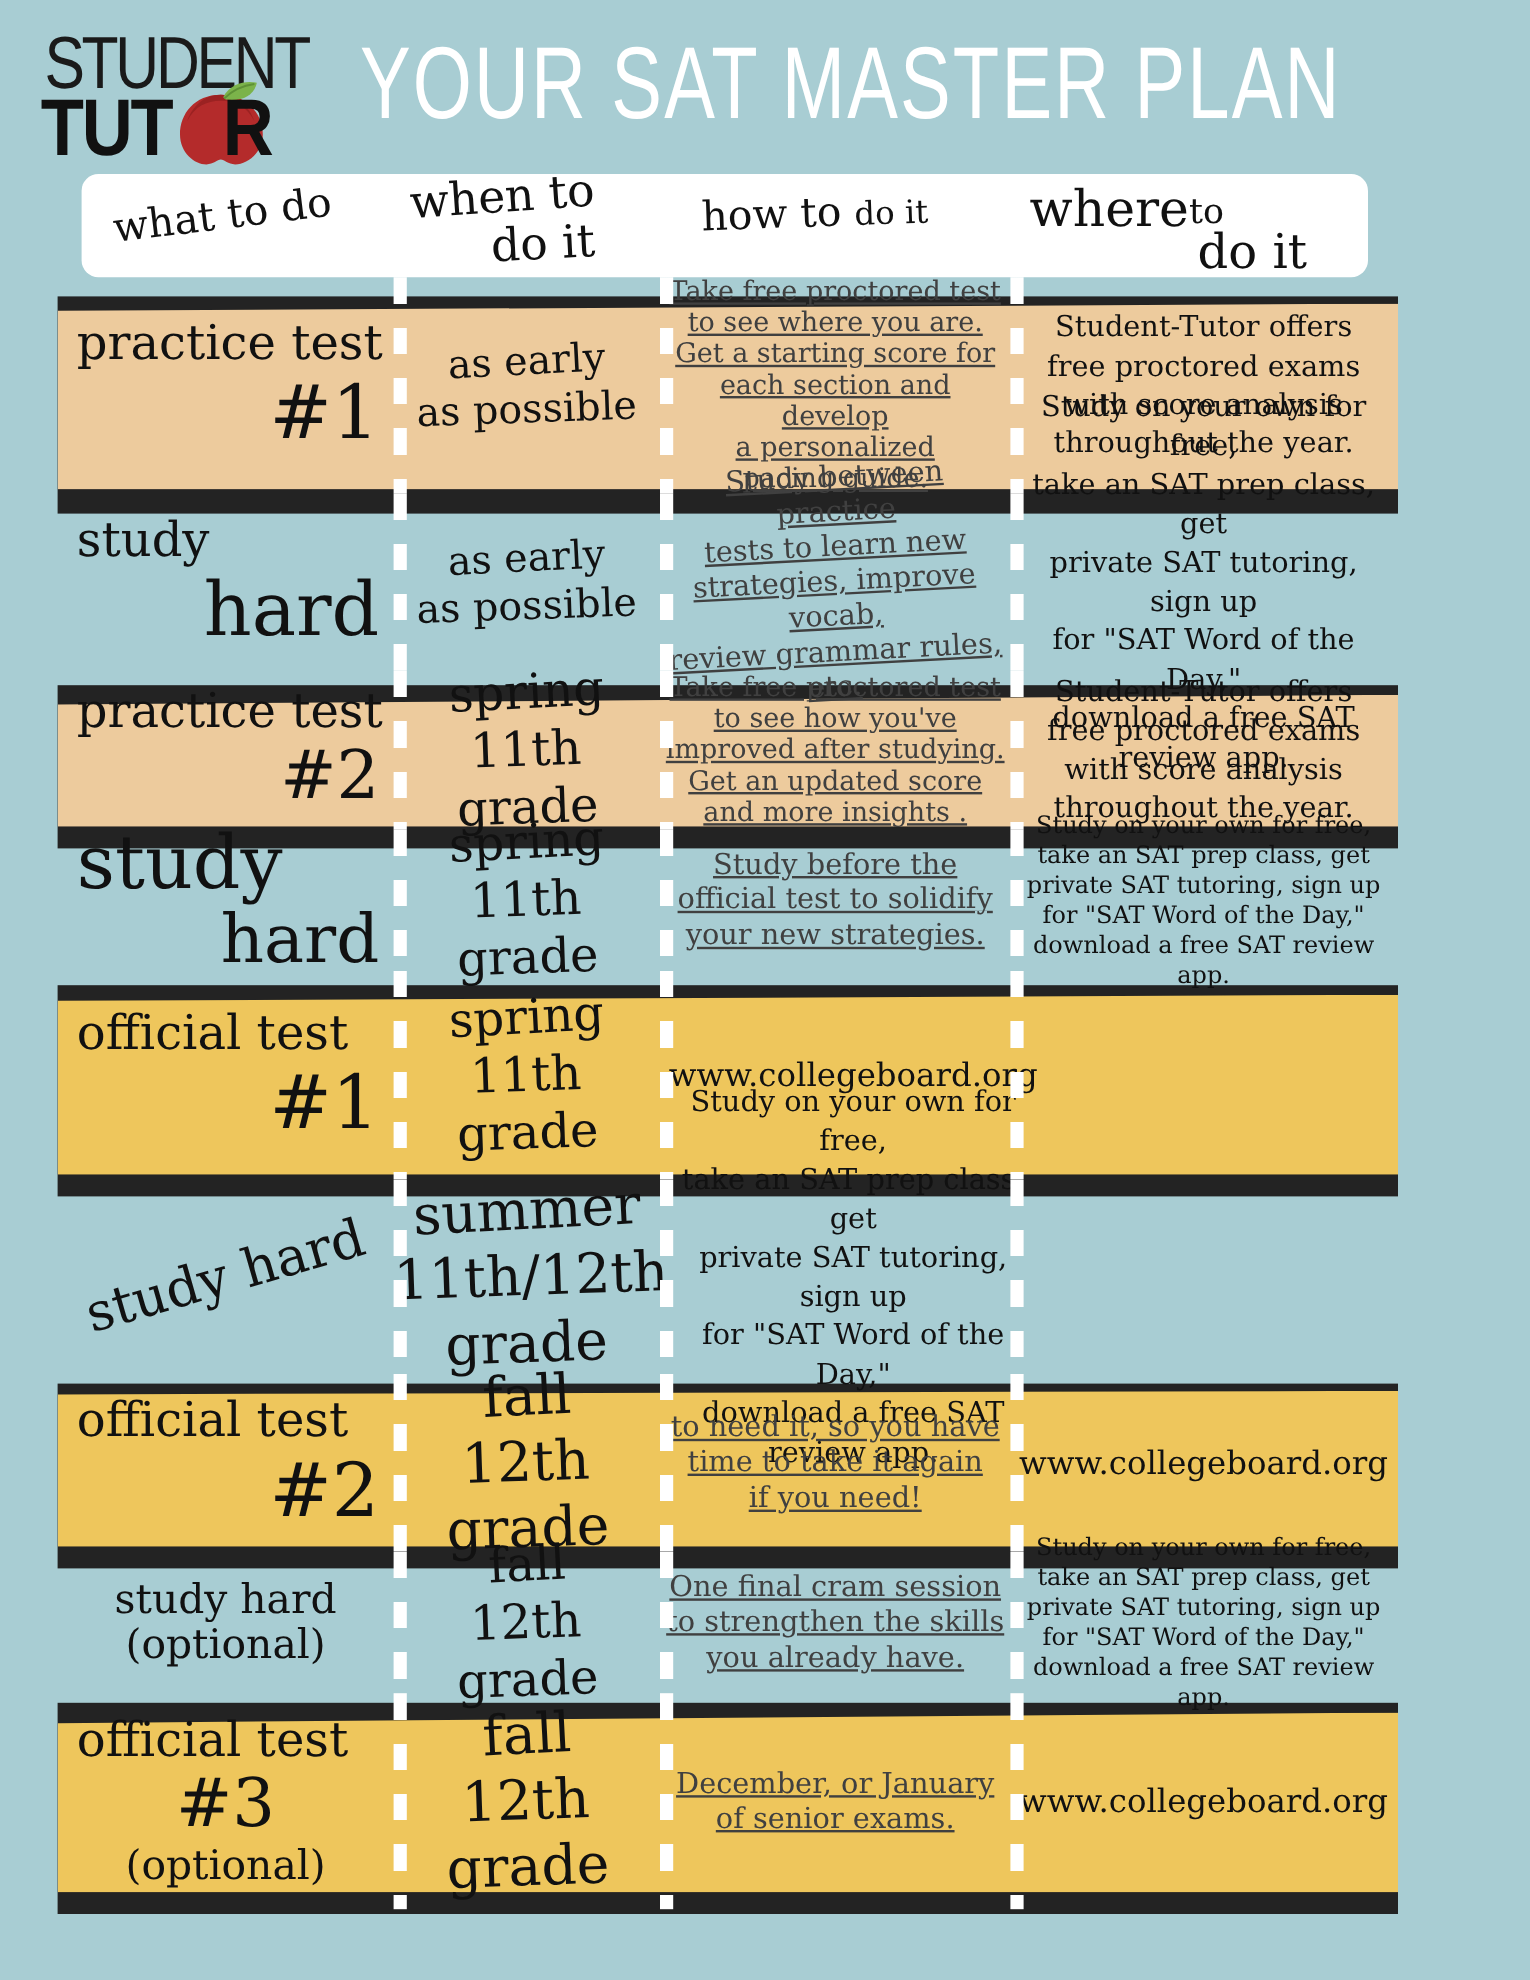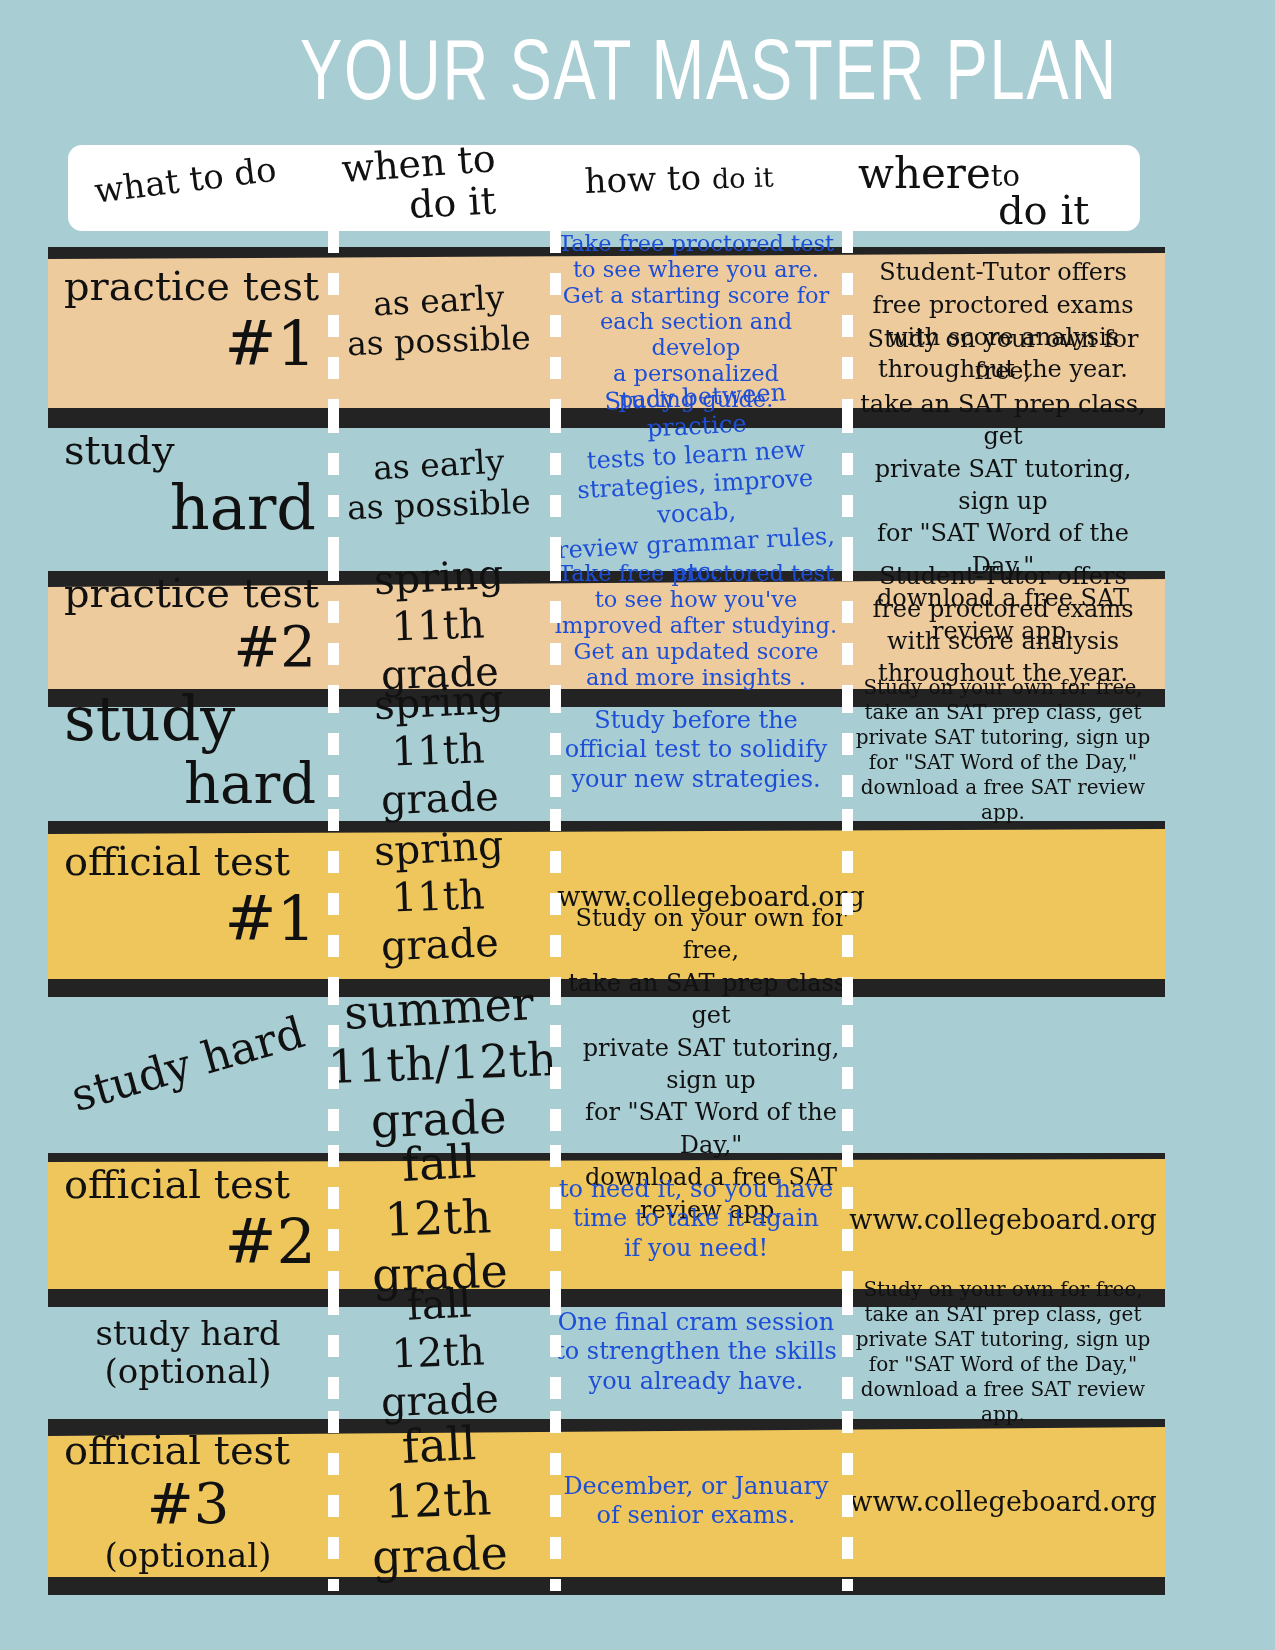--- a/index.html
+++ b/index.html
@@ -96,21 +96,21 @@
       rgba(0,0,0,0) 22px, rgba(0,0,0,0) 42px);
   }
   .vsep.s1{ left:328px; }
   .vsep.s2{ left:550px; }
   .vsep.s3{ left:842px; }
 
   
   .what-txt{ text-align:center; color:#111; line-height:1.12; width:100%; padding:0 6px;}
 
   .when-txt{ text-align:center; color:#111; line-height:1.2; width:100%; }
-  .how-txt{ text-align:center; color:#1d4ed8; width:100%; padding:0 4px;}
+  .how-txt{ text-align:center; color:#404040; width:100%; padding:0 4px;text-decoration:underline;}
   .where-txt{ text-align:center; color:#111; width:100%; padding:0 6px;}
 
   .p{ display:block; }
 
   
   
   .wt-big   { font-size:40px; letter-spacing:0px; }
   .wt-huge  { font-size:56px; }
   .wt-vhuge { font-size:62px; }
   .wt-med   { font-size:34px; }
@@ -130,20 +130,36 @@
   .rot-n2{ display:inline-block; transform:rotate(-2deg); }
   .rot-n15{ display:inline-block; transform:rotate(-16deg); }
   .ind-r{ display:block; text-align:right; padding-right:6px;}
   .ind-l{ display:block; text-align:left; padding-left:10px;}
 </style>
 </head>
 <body>
 
 <div id="header">
 
+  <div id="logo">
+    <div class="word-student">STUDENT</div>
+
+    <div class="apple-wrap">
+      <svg width="85" height="72" viewBox="0 0 85 72">
+        <path d="M42 12 C20 12 8 28 8 45 C8 60 20 70 30 70 C36 70 39 66 42 66 C45 66 48 70 54 70 C64 70 77 60 77 45 C77 28 64 12 42 12 Z" fill="#b42b2b"></path>
+        <path d="M42 12 C28 12 18 22 14 34 C20 22 30 17 42 17 C54 17 64 22 70 34 C66 22 56 12 42 12 Z" fill="#9b2222"></path>
+        <path d="M44 14 C50 2 64 0 72 2 C70 12 60 18 46 16 Z" fill="#7bb34a"></path>
+        <path d="M45 15 C52 8 62 4 70 3" stroke="#5e9136" stroke-width="1.6" fill="none"></path>
+      </svg>
+    </div>
+
+    <div class="word-tutor">
+      <span>TUT</span><span class="hole">O</span><span>R</span>
+    </div>
+  </div>
 
   <div id="main-title">YOUR SAT MASTER PLAN</div>
 </div>
 
 <div id="colhead-bar">
   <div class="colhead ch-what">what to do</div>
   <div class="colhead ch-when1">when to</div>
   <div class="colhead ch-when2">do it</div>
   <div class="colhead ch-how"><span>how to </span><small>do it</small></div>
   <div class="colhead ch-where1"><span>where</span><small>to</small></div>

